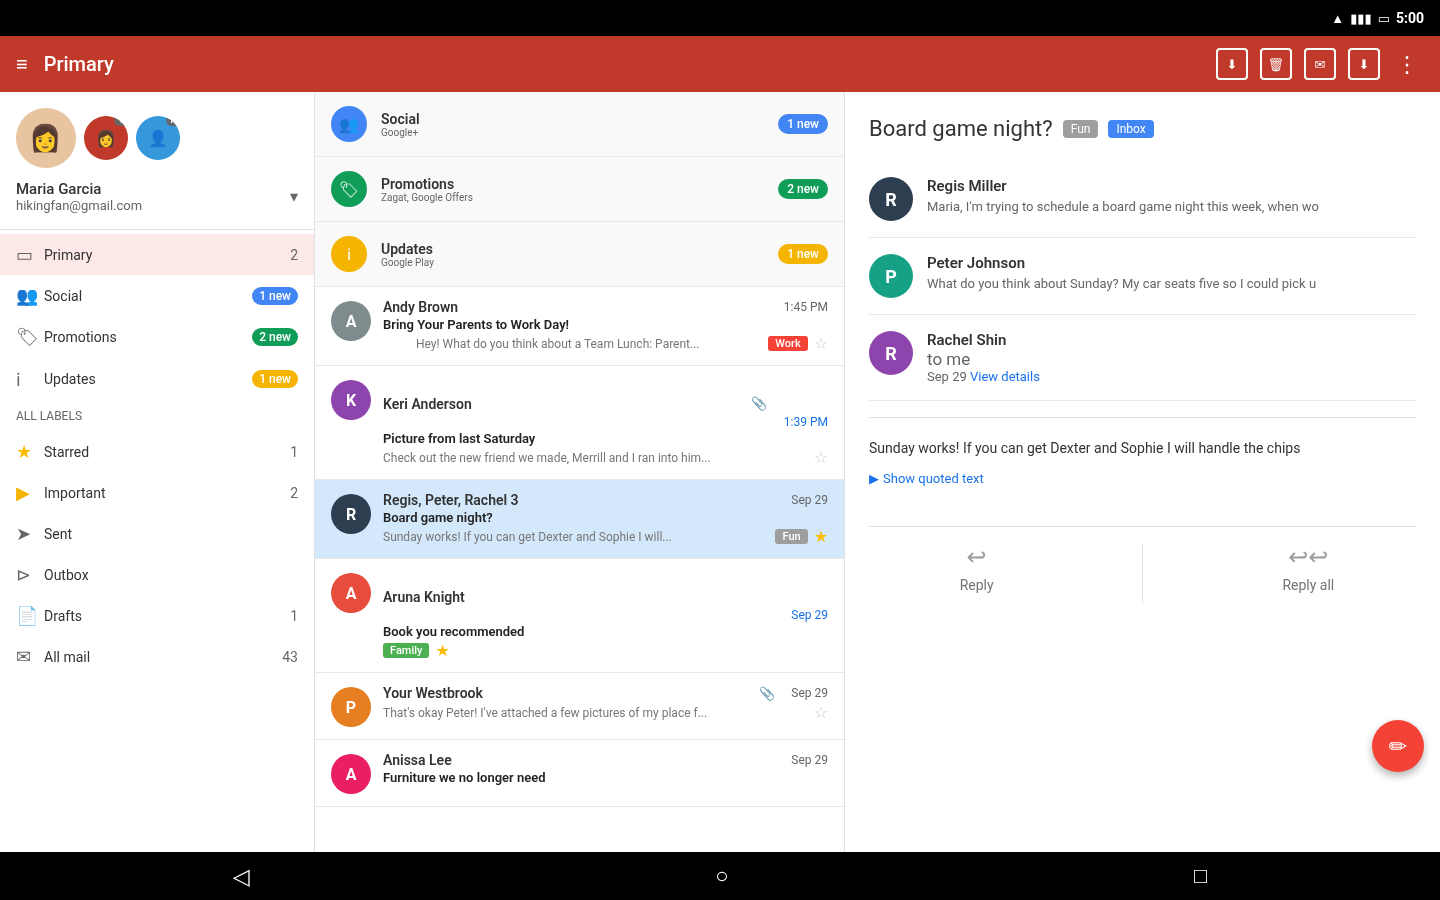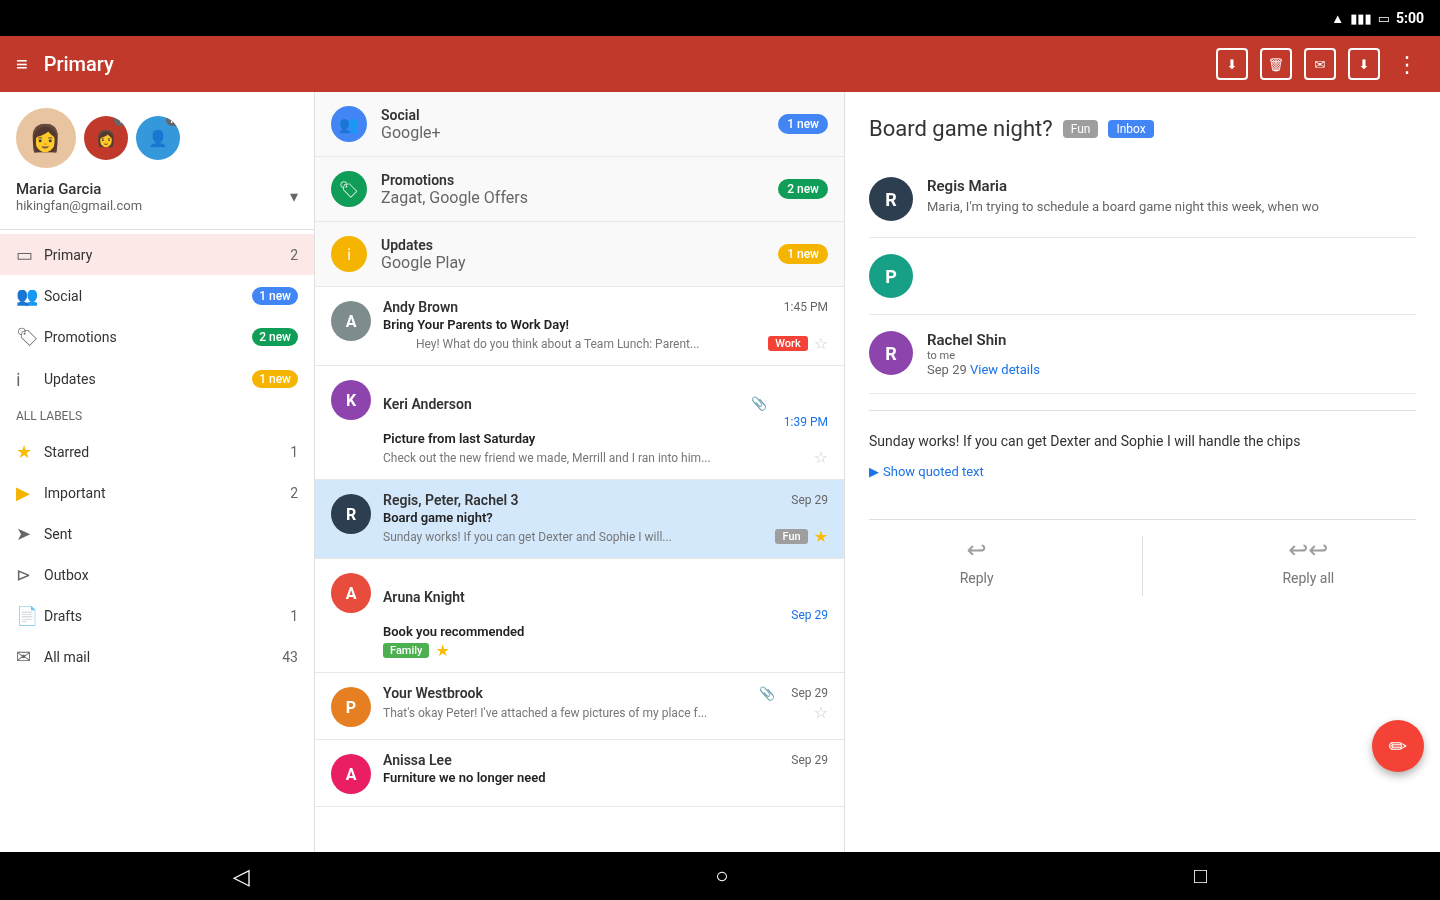--- a/index.html
+++ b/index.html
@@ -90,21 +90,21 @@
       display: flex; align-items: center; padding: 14px 16px;
       border-bottom: 1px solid #e8e8e8; cursor: pointer;
       background: #f9f9f9;
     }
     .category-icon { width: 36px; height: 36px; border-radius: 50%; display: flex; align-items: center; justify-content: center; margin-right: 14px; font-size: 16px; }
     .icon-social { background: #4285f4; color: #fff; }
     .icon-promo { background: #0f9d58; color: #fff; }
     .icon-updates { background: #f4b400; color: #fff; }
     .category-info { flex: 1; }
     .category-name { font-size: 14px; font-weight: 600; color: #333; }
-    .category-sub { font-size: 16px; color: #666; }
+    .category-sub { font-size: 10px; color: #666; }
     .category-badge {
       padding: 3px 9px; border-radius: 12px;
       font-size: 12px; font-weight: 500; color: #fff;
     }
 
     .email-item {
       display: flex; align-items: flex-start; padding: 12px 16px;
       border-bottom: 1px solid #e8e8e8; cursor: pointer;
     }
     .email-item.selected { background: #e3f2fd; }
@@ -459,34 +459,38 @@
       <span class="detail-subject">Board game night?</span>
       <span class="detail-tag detail-tag-fun">Fun</span>
       <span class="detail-tag detail-tag-inbox">Inbox</span>
     </div>
 
     <div class="message-thread">
 
       <div class="message-item">
         <div class="message-avatar av-regis">R</div>
         <div class="message-info">
-          <div class="message-name">Regis Maria</div>
+          <div class="message-name">Regis Miller</div>
           <div class="message-preview">Maria, I'm trying to schedule a board game night this week, when wo</div>
         </div>
       </div>
 
       <div class="message-item">
         <div class="message-avatar av-peter">P</div>
+        <div class="message-info">
+          <div class="message-name">Peter Johnson</div>
+          <div class="message-preview">What do you think about Sunday? My car seats five so I could pick u</div>
+        </div>
       </div>
 
       <div class="message-item">
         <div class="message-avatar av-rachel">R</div>
         <div class="message-info">
           <div class="message-name">Rachel Shin</div>
-          <div style="font-size:11px;color:#666;">to me</div>
+          <div style="font-size:17px;color:#666;">to me</div>
           <div style="font-size:13px;color:#666;">
             Sep 29 <span style="color:#1a73e8;cursor:pointer;">View details</span>
           </div>
         </div>
       </div>
 
     </div>
 
     <div class="reply-section">
       <div class="reply-content">Sunday works! If you can get Dexter and Sophie I will handle the chips</div>

